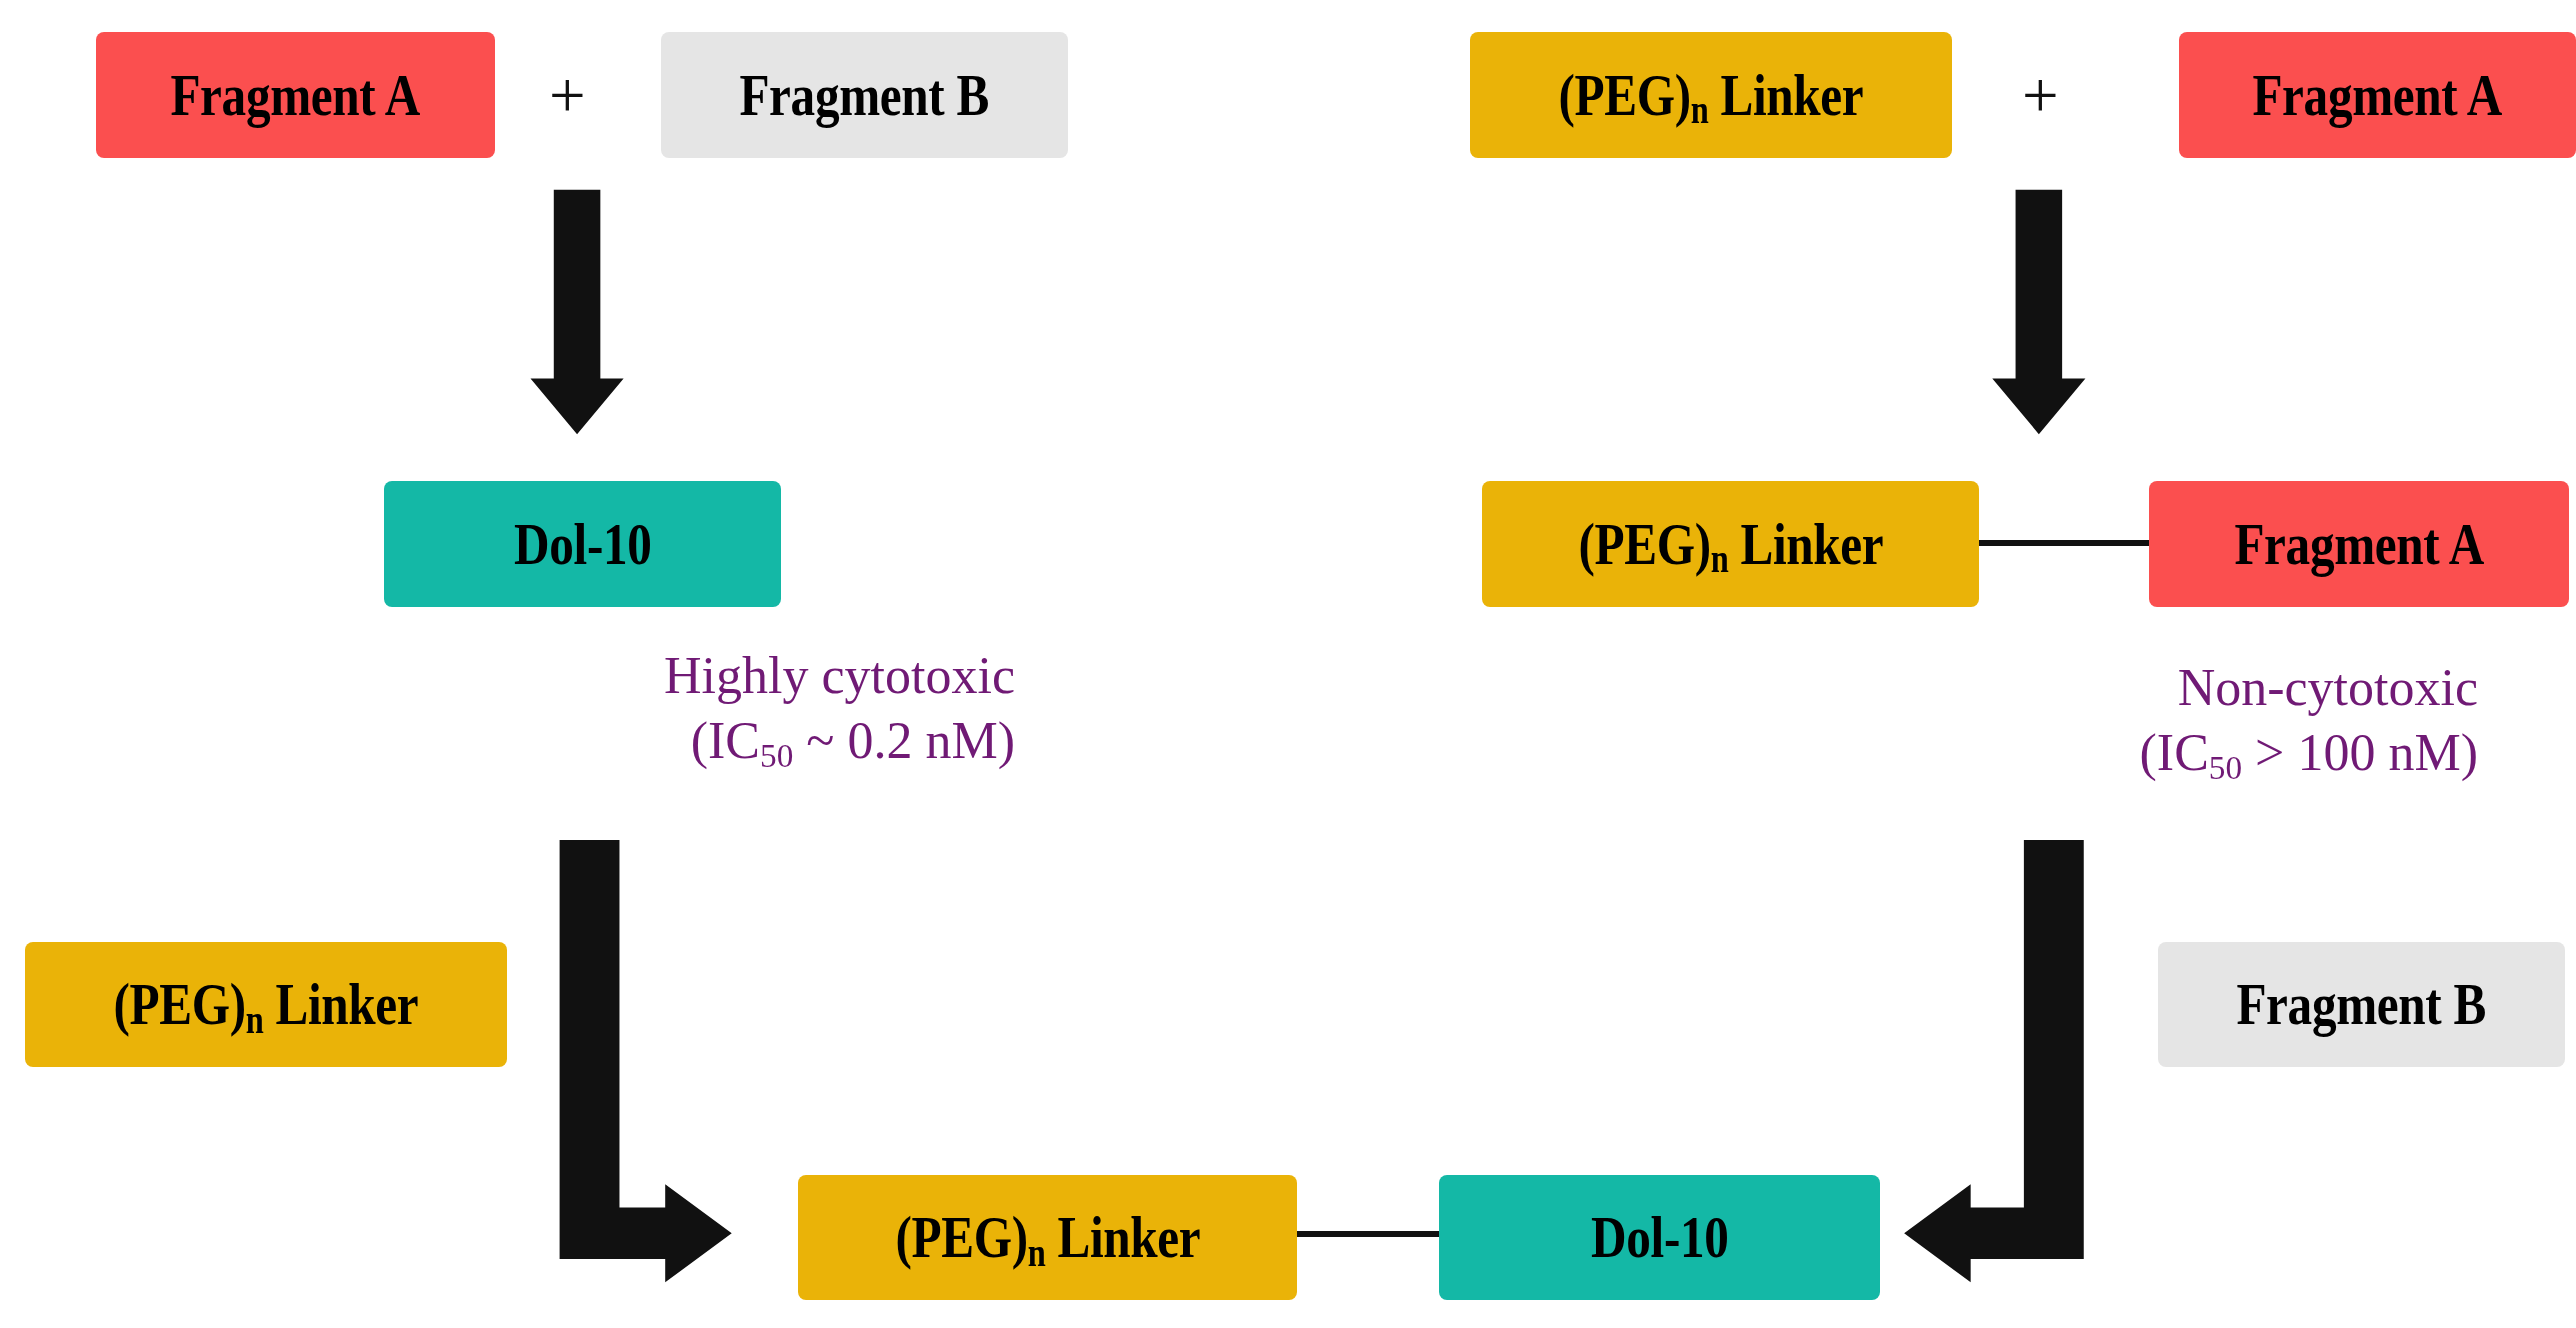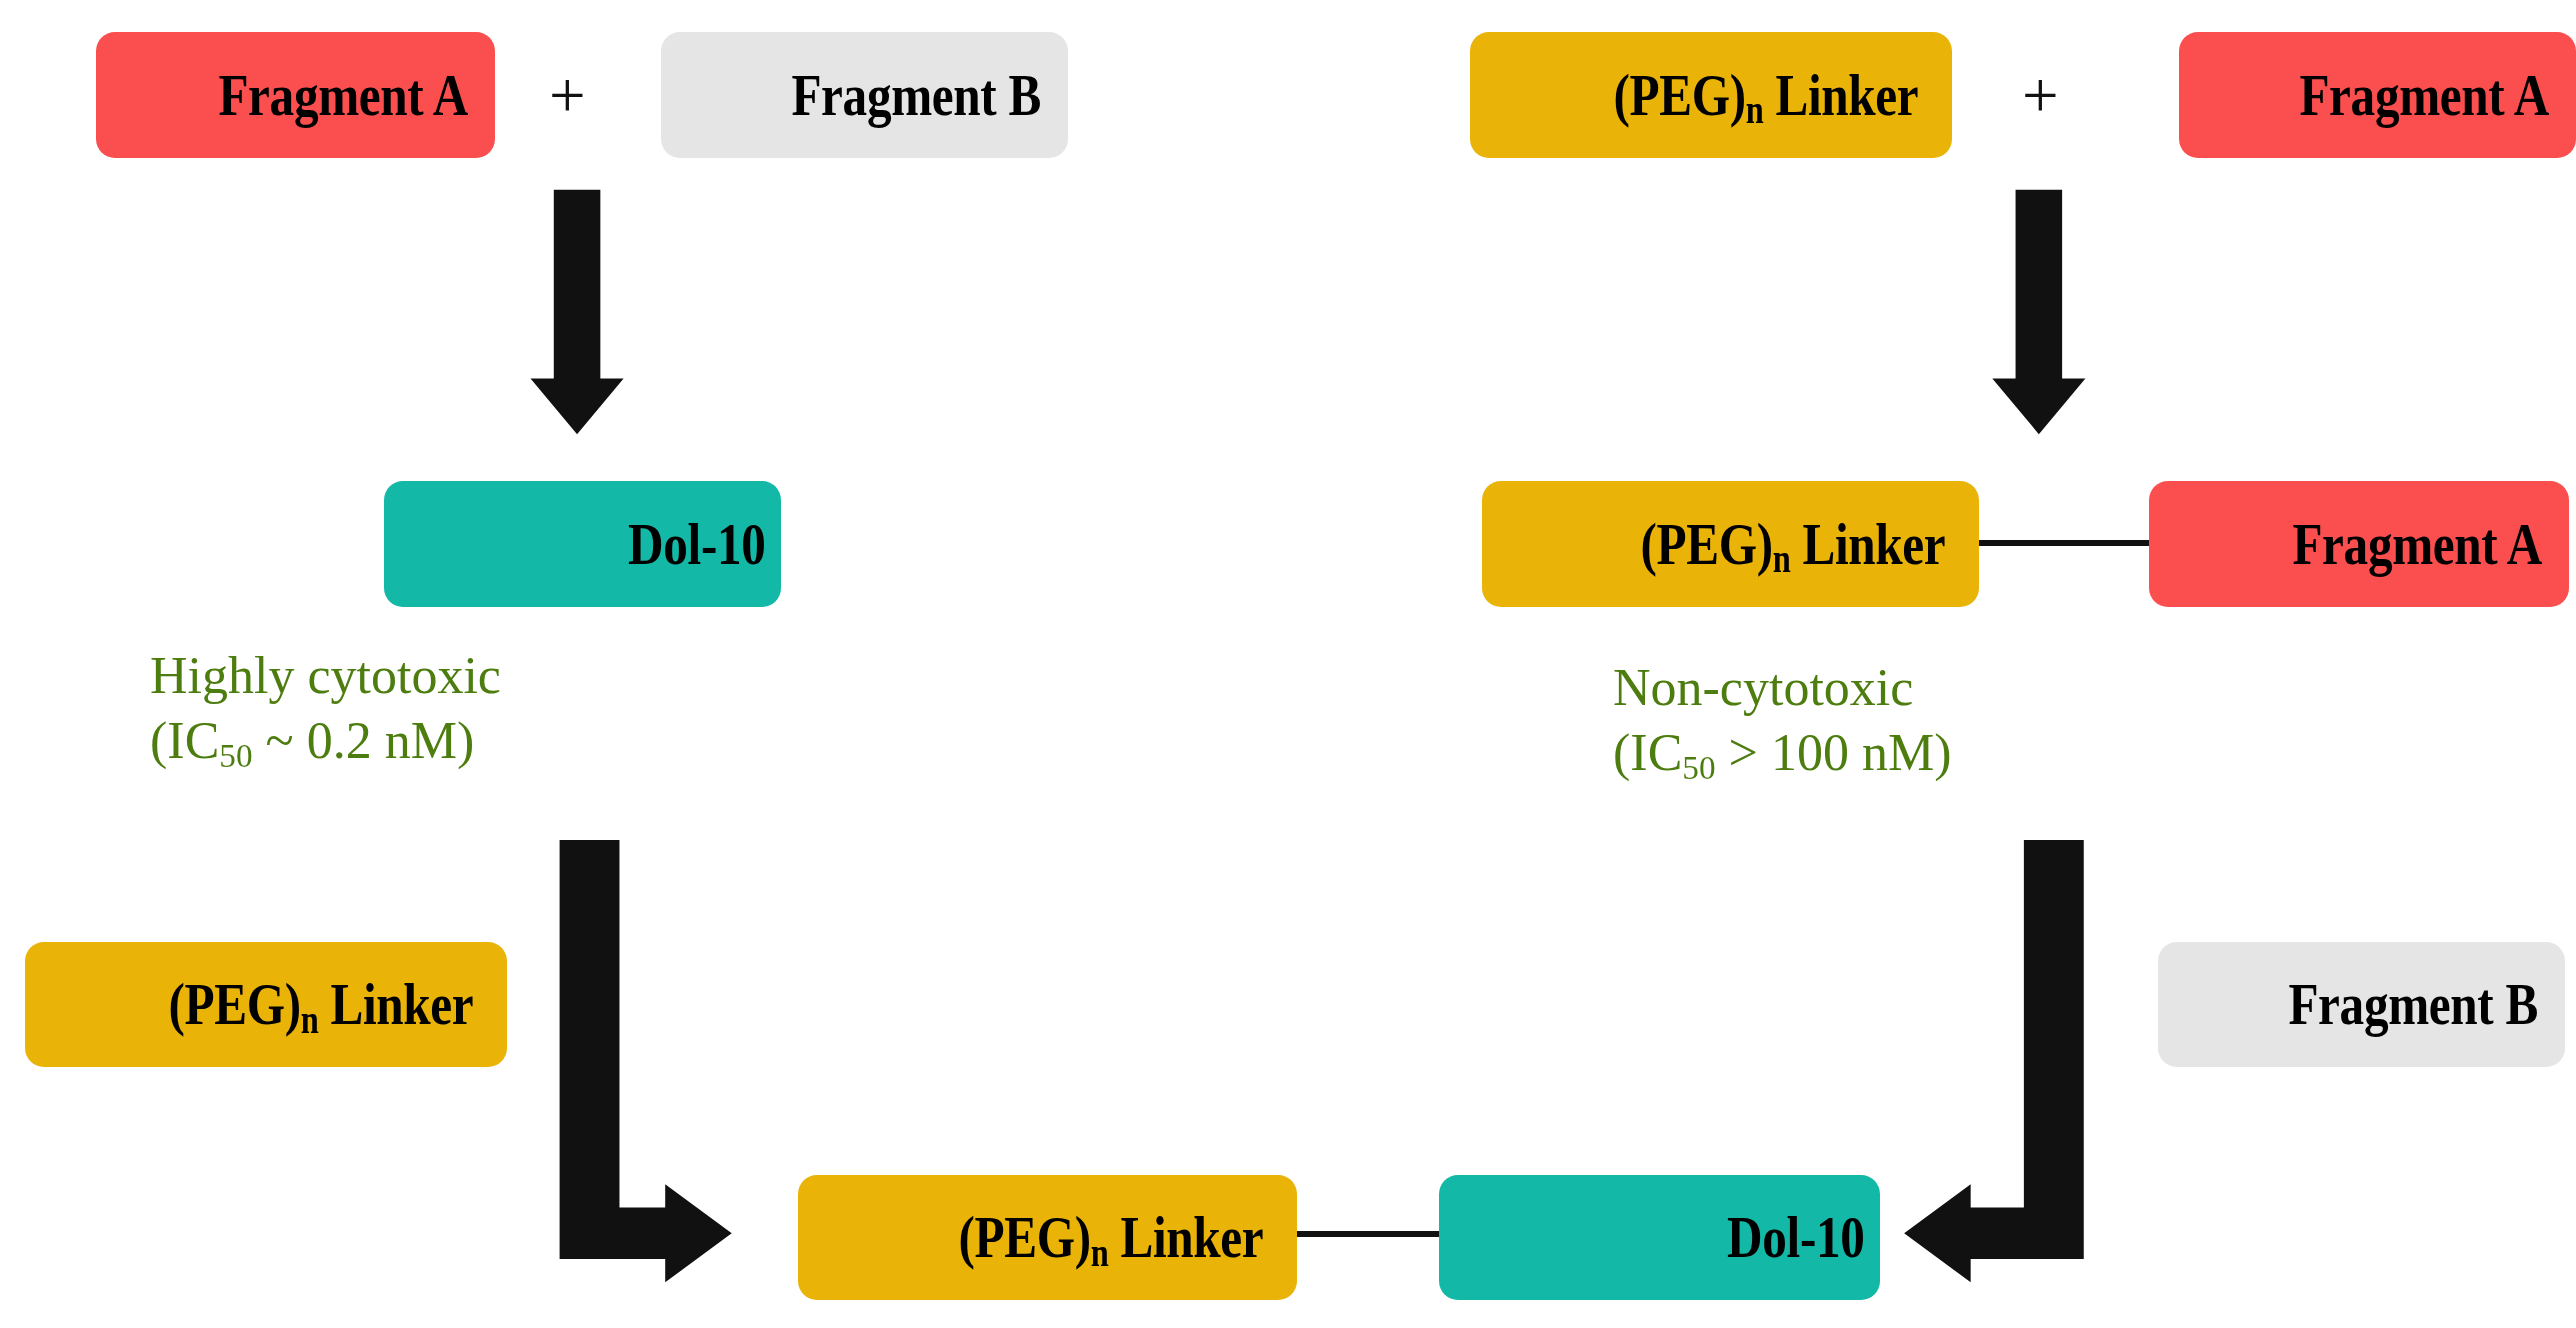--- a/index.html
+++ b/index.html
@@ -14,22 +14,22 @@
     background: #ffffff;
     overflow: hidden;
     font-family: "Liberation Serif", "DejaVu Serif", serif;
   }
 
   
   .node {
     position: absolute;
     display: flex;
     align-items: center;
-    justify-content: flex-end;
-    border-radius: 19px;
+    justify-content: center;
+    border-radius: 8px;
     box-sizing: border-box;
     color: #000000;
     font-weight: bold;
     font-family: "Liberation Serif", "DejaVu Serif", serif;
     letter-spacing: -0.4px;
     white-space: nowrap;
     z-index: 3;
   }
   .node .lbl {
     display: inline-block;
@@ -55,22 +55,22 @@
     font-size: 65px;
     font-weight: normal;
     color: #111111;
     line-height: 1;
     z-index: 2;
   }
 
   
   .caption {
     position: absolute;
-    text-align: left;
-    color: #4d7c0f;
+    text-align: right;
+    color: #701a75;
     font-family: "Liberation Serif", "DejaVu Serif", serif;
     font-weight: normal;
     font-size: 52px;
     line-height: 1.12;
     white-space: nowrap;
     z-index: 2;
   }
   .caption .line2 { display: block; margin-top: 6.7px; }
   .caption sub {
     font-size: 0.64em;

